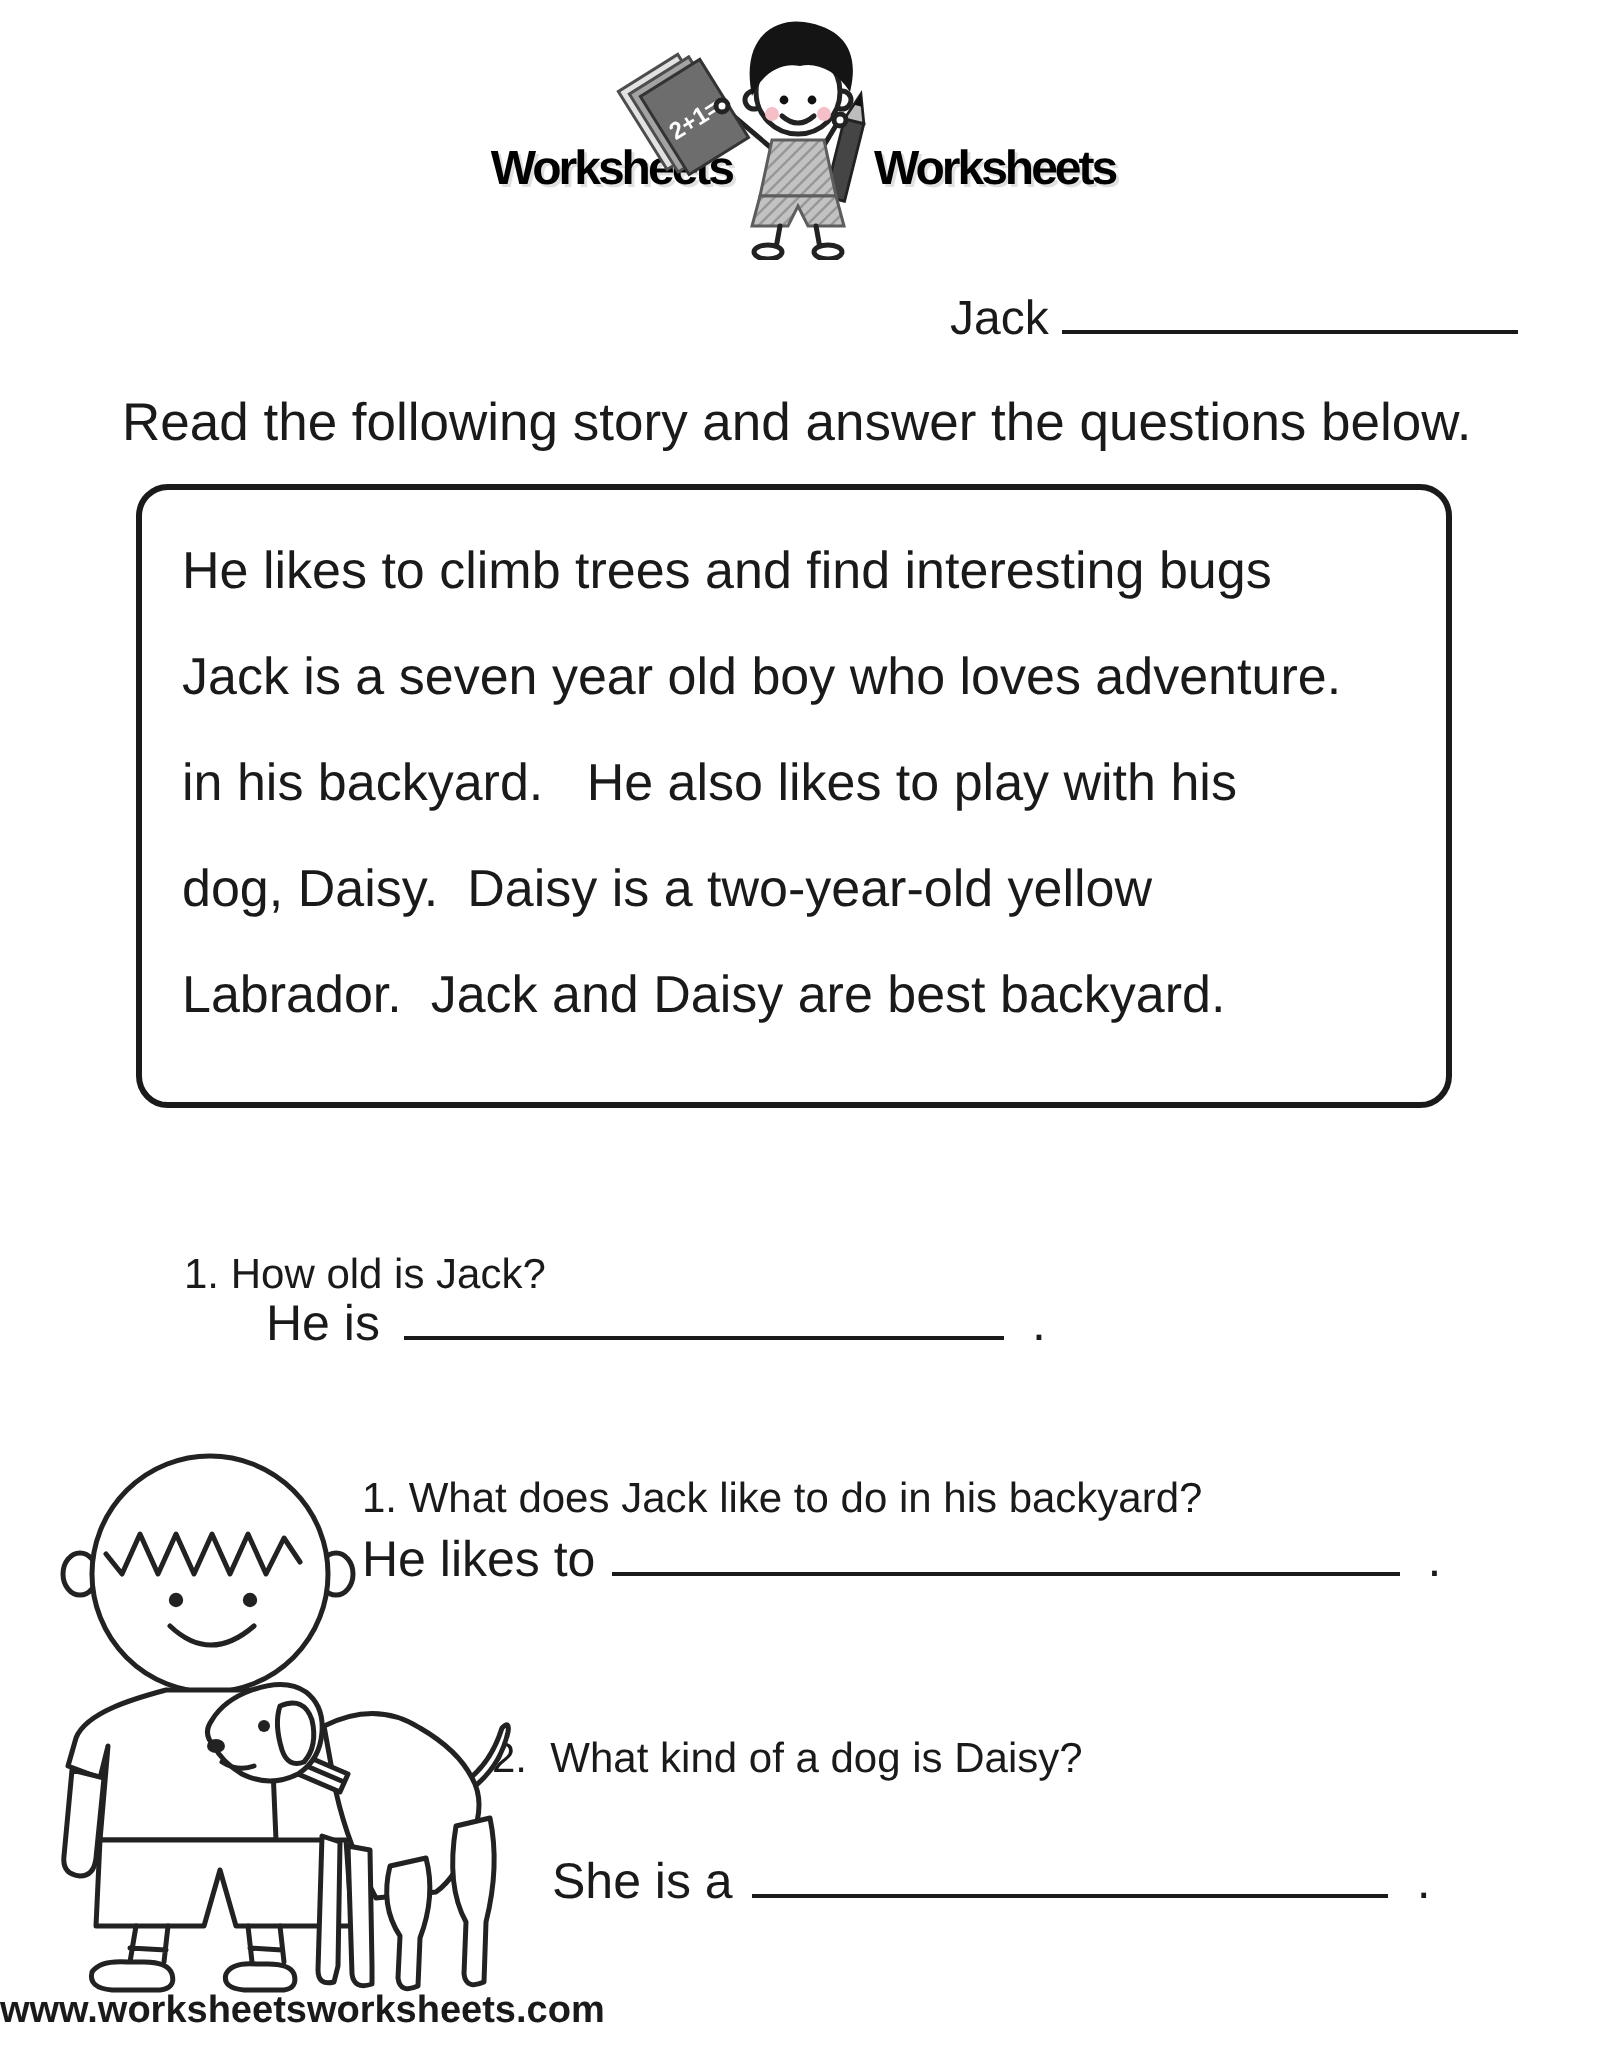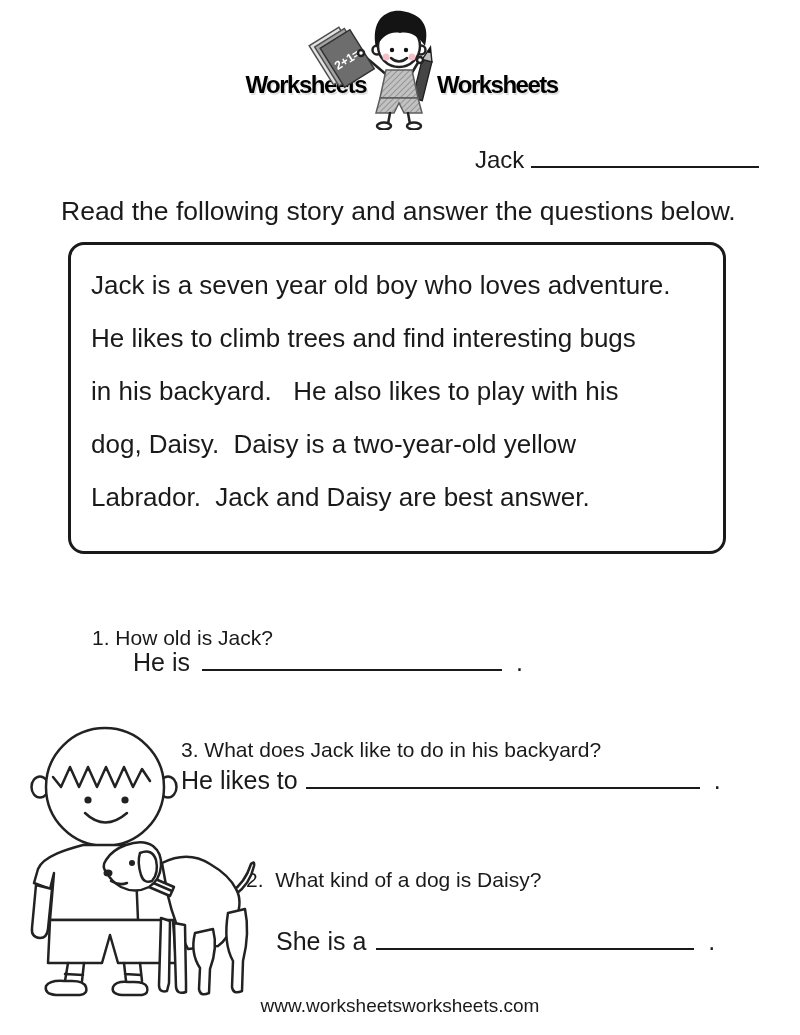--- a/index.html
+++ b/index.html
@@ -36,21 +36,21 @@
   .a2{left:181px;top:744px;margin-top:22px;}
   .q3{left:246px;top:841px;}
   .a3{left:276px;top:895px;margin-top:32px;}
   .a1 .ans-blank{width:300px;margin-left:12px;}
   .a2 .ans-blank{width:394px;margin-left:8px;}
   .a3 .ans-blank{width:318px;margin-left:10px;}
   .period{margin-left:14px;}
   
   .boy-dog{position:absolute;left:28px;top:723px;width:235px;height:275px;}
   
-  .footer{position:absolute;left:0;top:995px;width:800px;text-align:center;font-size:19px;}
+  .footer{position:absolute;left:0;top:995px;width:800px;font-size:19px;font-weight:bold;}
   svg .ln{fill:none;stroke:#222;stroke-width:2.5;stroke-linecap:round;stroke-linejoin:round;}
   svg .wh{fill:#ffffff;stroke:#222;stroke-width:2.5;stroke-linecap:round;stroke-linejoin:round;}
 </style>
 </head>
 <body>
 
 <div class="page">
 
   <div class="logo-text logo-left">Worksheets</div>
   <div class="logo-text logo-right">Worksheets</div>
@@ -98,31 +98,31 @@
     <path class="ln" d="M90,107 L88,118 M108,107 L110,118" stroke-width="2.2"></path>
     <ellipse cx="84" cy="120" rx="7" ry="3.5" class="wh" stroke-width="1.8"></ellipse>
     <ellipse cx="114" cy="120" rx="7" ry="3.5" class="wh" stroke-width="1.8"></ellipse>
   </svg>
 
   <div class="name-row"><span>Jack</span><span class="blank name-blank"></span></div>
 
   <div class="instruction">Read the following story and answer the questions below.</div>
 
   <div class="story-box">
+    <div class="story-line">He likes to climb trees and find interesting bugs</div>
     <div class="story-line">Jack is a seven year old boy who loves adventure.</div>
-    <div class="story-line">He likes to climb trees and find interesting bugs</div>
     <div class="story-line">in his backyard.   He also likes to play with his</div>
     <div class="story-line">dog, Daisy.  Daisy is a two-year-old yellow</div>
-    <div class="story-line">Labrador.  Jack and Daisy are best answer.</div>
+    <div class="story-line">Labrador.  Jack and Daisy are best backyard.</div>
   </div>
 
   <div class="question q1">1. How old is Jack?</div>
   <div class="answer a1"><span>He is</span><span class="blank ans-blank"></span><span class="period">.</span></div>
 
-  <div class="question q2">3. What does Jack like to do in his backyard?</div>
+  <div class="question q2">1. What does Jack like to do in his backyard?</div>
   <div class="answer a2"><span>He likes to</span><span class="blank ans-blank"></span><span class="period">.</span></div>
 
   <div class="question q3">2.  What kind of a dog is Daisy?</div>
   <div class="answer a3"><span>She is a</span><span class="blank ans-blank"></span><span class="period">.</span></div>
 
   <svg class="boy-dog" viewBox="0 0 235 275">
 
     <ellipse cx="12" cy="64" rx="8.5" ry="10.5" class="wh"></ellipse>
     <ellipse cx="140" cy="64" rx="8.5" ry="10.5" class="wh"></ellipse>
     <circle cx="77" cy="64" r="59" class="wh"></circle>

